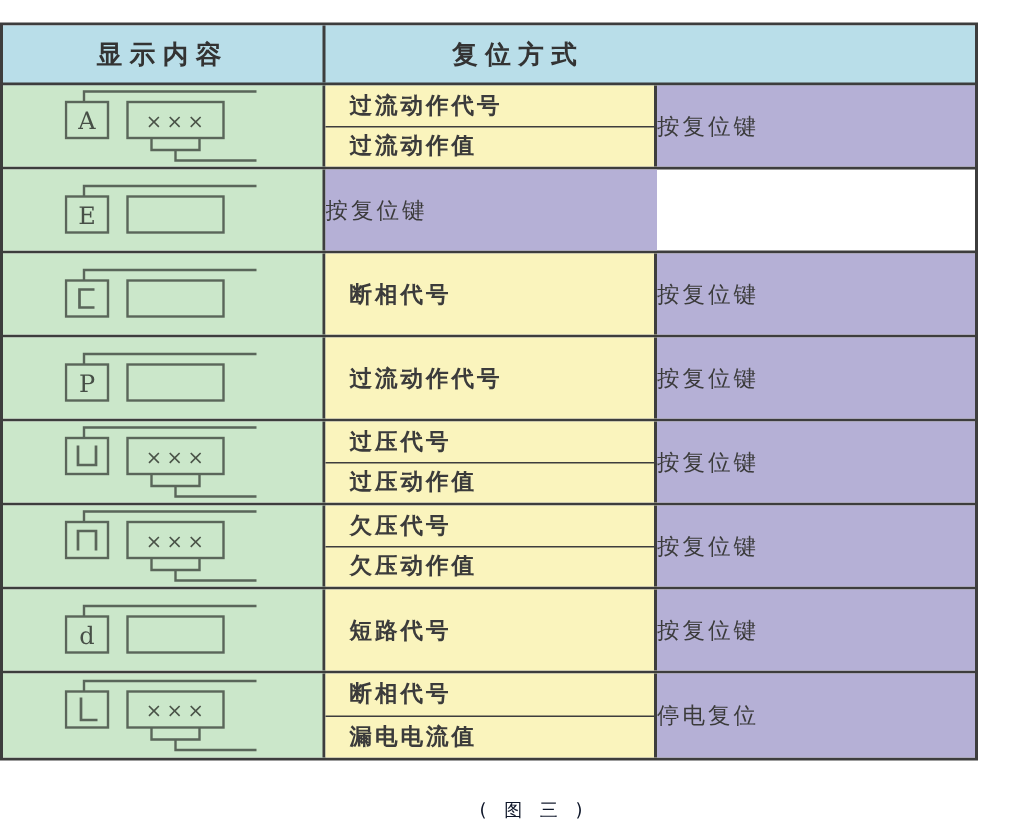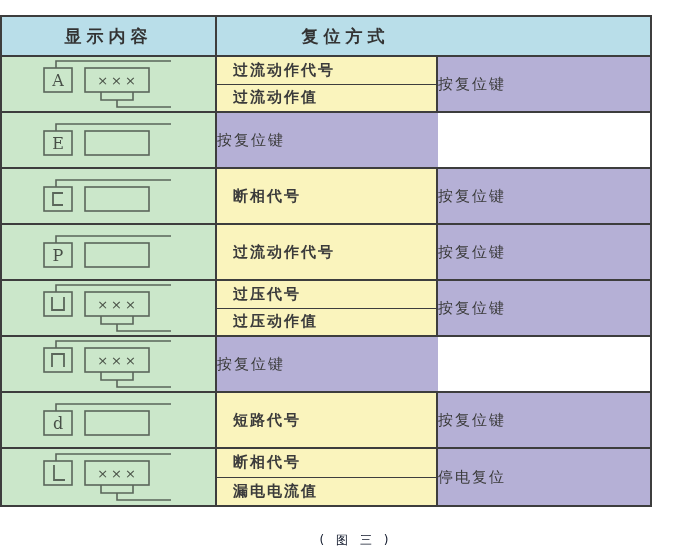--- a/index.html
+++ b/index.html
@@ -149,20 +149,24 @@
       <svg class="icon-svg" viewBox="0 0 132 52" width="132" height="52">
               <polyline points="13,10 13,3 128,3" fill="none" stroke="var(--line)" stroke-width="1.6"></polyline>
               <rect x="1" y="10" width="28" height="24" fill="none" stroke="var(--line)" stroke-width="1.6"></rect>
               <rect x="42" y="10" width="64" height="24" fill="none" stroke="var(--line)" stroke-width="1.6"></rect>
               <polyline points="9,29 9,16 21,16 21,29" fill="none" stroke="var(--line)" stroke-width="1.8"></polyline>
               <text x="75" y="27" text-anchor="middle" class="icon-value">×××</text>
               <polyline points="58,34 58,42 90,42 90,34" fill="none" stroke="var(--line)" stroke-width="1.6"></polyline>
               <polyline points="74,42 74,49 128,49" fill="none" stroke="var(--line)" stroke-width="1.6"></polyline>
             </svg>
     </div>
+    <div class="cell def-cell">
+            <div class="def-line split-top">欠压代号</div>
+            <div class="def-line">欠压动作值</div>
+          </div>
     <div class="cell reset-cell">
       <span>按复位键</span>
     </div>
   </div>
 
   <div class="trow">
     <div class="cell display-cell">
       <svg class="icon-svg" viewBox="0 0 132 38" width="132" height="38">
               <polyline points="13,10 13,3 128,3" fill="none" stroke="var(--line)" stroke-width="1.6"></polyline>
               <rect x="1" y="10" width="28" height="24" fill="none" stroke="var(--line)" stroke-width="1.6"></rect>

